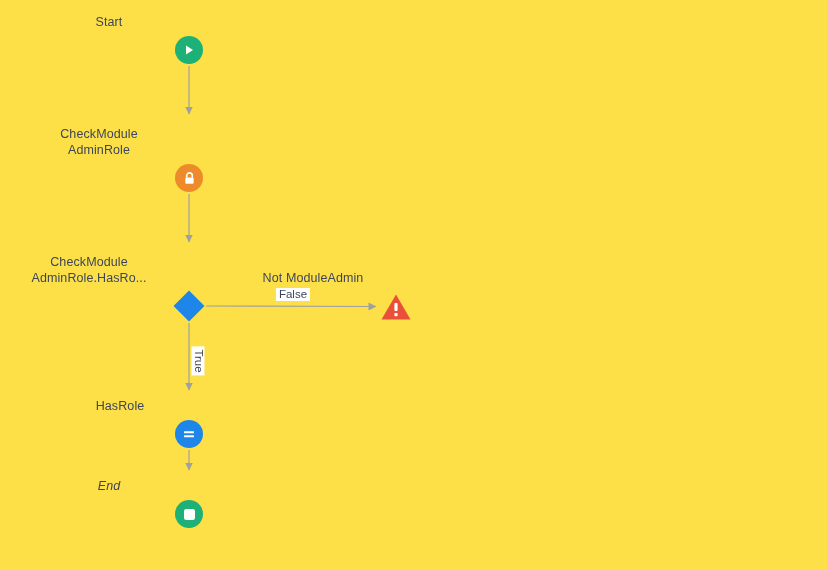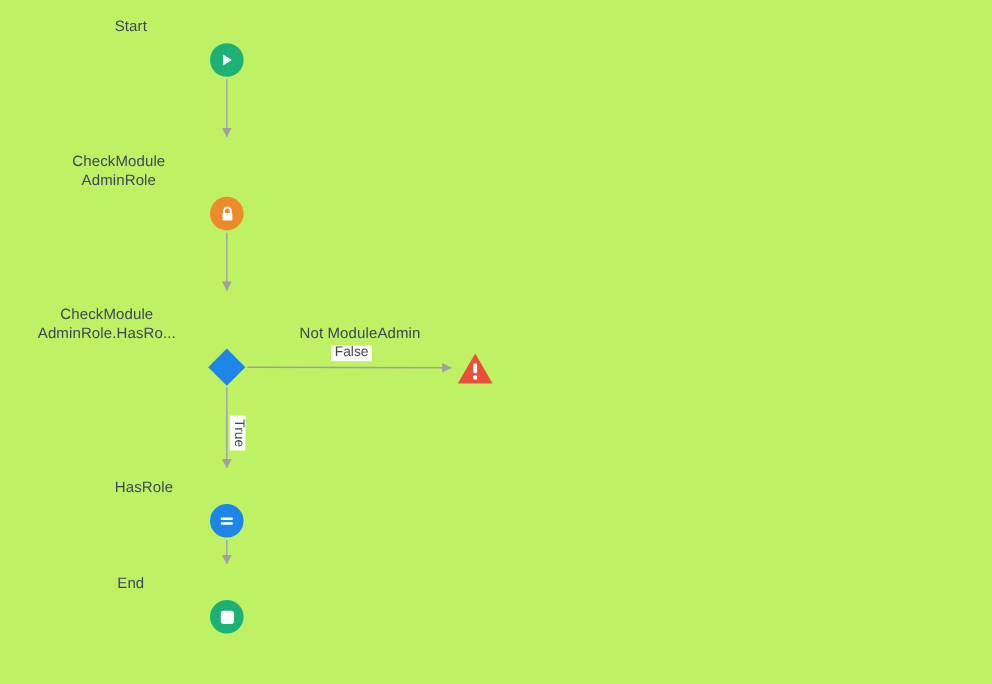--- a/index.html
+++ b/index.html
@@ -14,21 +14,21 @@
     font-family: "Liberation Sans", sans-serif;
     overflow: hidden;
     position: relative;
   }
   #canvas {
     position: absolute;
     left: 0;
     top: 0;
     width: 827px;
     height: 570px;
-    background: #bef264;
+    background: #fde047;
   }
   .edges-layer {
     position: absolute;
     left: 0;
     top: 0;
     width: 827px;
     height: 570px;
     pointer-events: none;
   }
   .node {
@@ -134,42 +134,42 @@
     <div class="node-label" style="left:0px; top:-52px; width:200px; margin-left:-100px;">CheckModule
 AdminRole.HasRo...</div>
     <div class="diamond-wrap" style="left:0px; top:0px; width:34px; height:34px; margin-left:0;">
       <svg width="34" height="34" viewBox="0 0 34 34">
         <path d="M17,1.5 L32.5,17 L17,32.5 L1.5,17 Z" fill="#1e86e8"></path>
       </svg>
     </div>
   </div>
 
   <div class="node" style="left:396px; top:307px;">
-    <div class="node-label" style="left:4px; top:-37px; width:200px; margin-left:-100px;">Not ModuleAdmin</div>
+    <div class="node-label" style="left:17px; top:-37px; width:200px; margin-left:-100px;">Not ModuleAdmin</div>
     <div class="node-shape" style="left:0px; top:0px; width:32px; height:30px;">
       <svg width="32" height="30" viewBox="0 0 32 30">
         <path d="M16,2.5 L30.5,27.5 L1.5,27.5 Z" fill="#e8503a"></path>
         <rect x="14.4" y="11" width="3.2" height="8" rx="1" fill="#ffffff"></rect>
         <rect x="14.4" y="21" width="3.2" height="3.2" rx="0.8" fill="#ffffff"></rect>
       </svg>
     </div>
   </div>
 
   <div class="node" style="left:189px; top:434px;">
     <div class="node-label" style="left:11px; top:-36px; width:160px; margin-left:-80px;">HasRole</div>
     <div class="node-shape circle" style="left:0px; top:0px; width:28px; height:28px; background:#1e86e8;">
       <svg width="16" height="16" viewBox="0 0 16 16">
         <rect x="3" y="5.2" width="10" height="2.1" rx="0.6" fill="#ffffff"></rect>
         <rect x="3" y="9.2" width="10" height="2.1" rx="0.6" fill="#ffffff"></rect>
       </svg>
     </div>
   </div>
 
   <div class="node" style="left:189px; top:514px;">
-    <div class="node-label" style="left:0px; top:-36px; width:160px; margin-left:-80px;">End</div>
+    <div class="node-label" style="left:0px; top:-36px; width:160px; margin-left:-80px;font-style:italic;">End</div>
     <div class="node-shape circle" style="left:0px; top:0px; width:28px; height:28px; background:#1eb177;">
       <svg width="13" height="13" viewBox="0 0 13 13">
         <rect x="1" y="1" width="11" height="11" rx="2.2" fill="#ffffff"></rect>
       </svg>
     </div>
   </div>
 
   <div class="edge-label horizontal" style="left:293px; top:288px;">False</div>
 
   <div class="edge-label vertical" style="left:198px; top:361px;">True</div>

